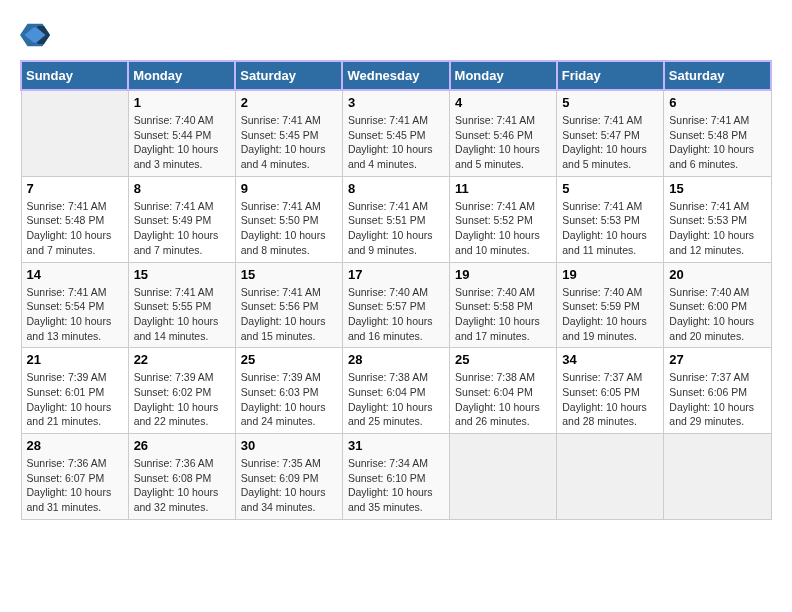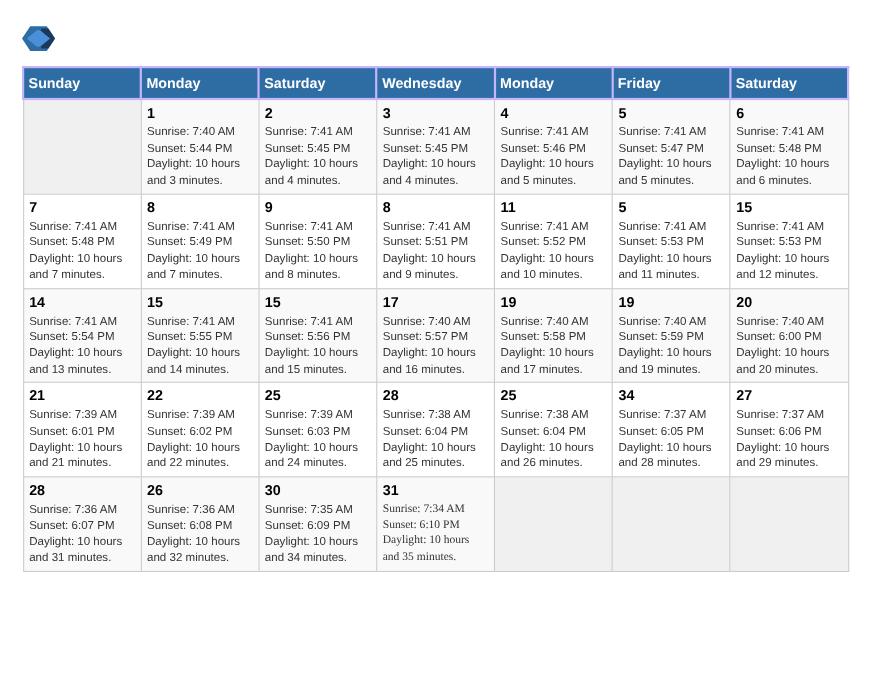--- a/index.html
+++ b/index.html
@@ -329,21 +329,21 @@
         </td>
         <td>
           <div class="day-number">30</div>
           <div class="day-info" style="white-space: pre-line;">Sunrise: 7:35 AM
 Sunset: 6:09 PM
 Daylight: 10 hours
 and 34 minutes.</div>
         </td>
         <td>
           <div class="day-number">31</div>
-          <div class="day-info" style="white-space: pre-line; font-family: Liberation Serif, serif;">Sunrise: 7:34 AM
+          <div class="day-info" style="white-space: pre-line;">Sunrise: 7:34 AM
 Sunset: 6:10 PM
 Daylight: 10 hours
 and 35 minutes.</div>
         </td>
         <td class="empty-cell"></td>
         <td class="empty-cell"></td>
         <td class="empty-cell"></td>
       </tr>
     </tbody>
 </table>

